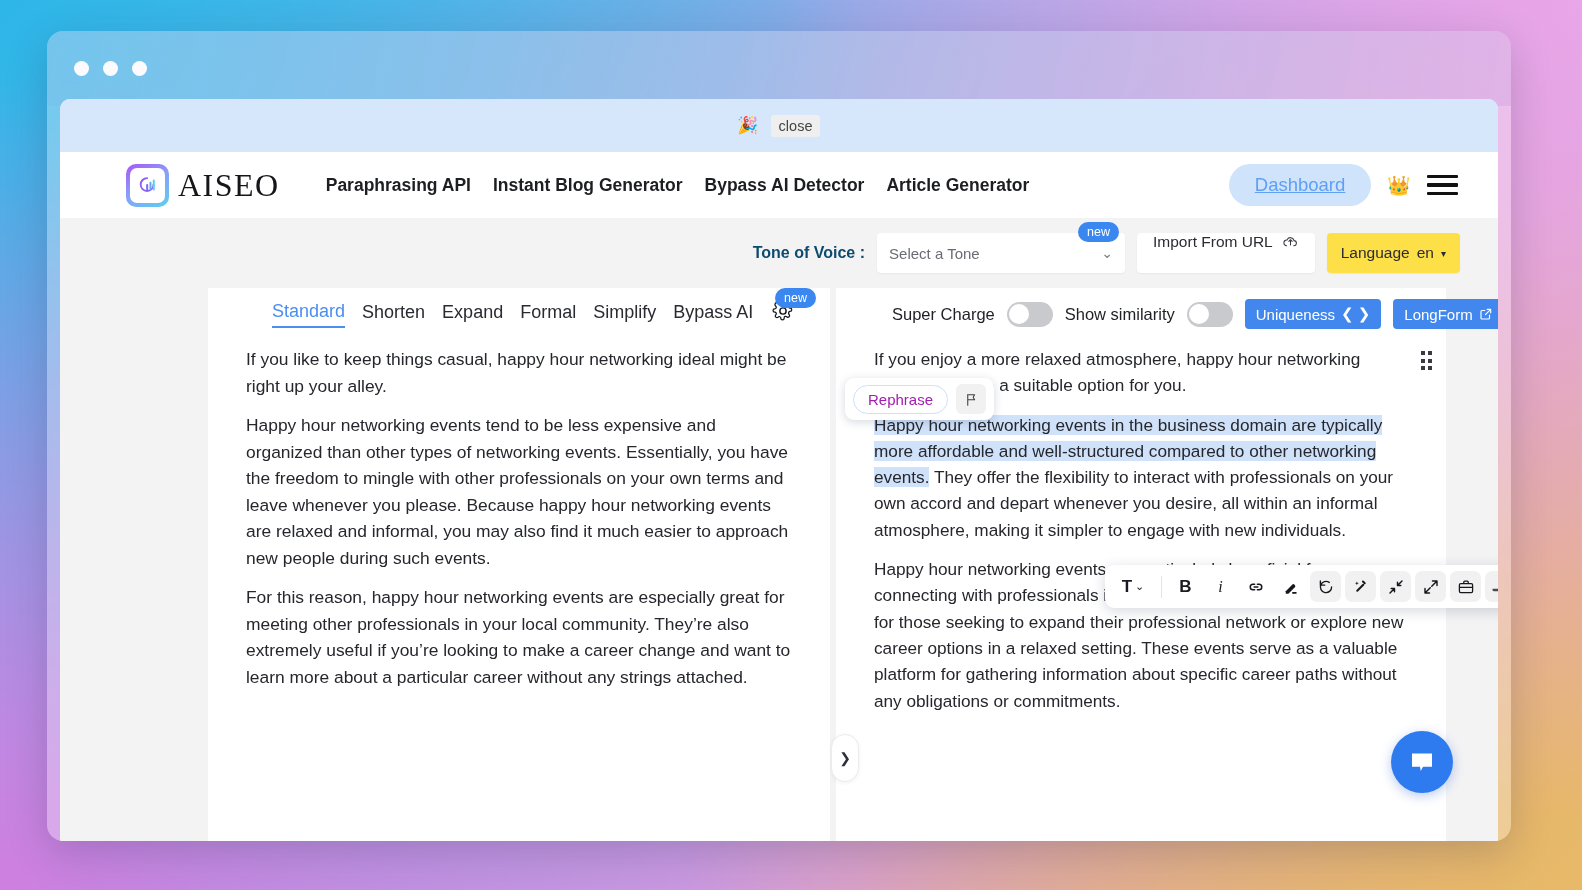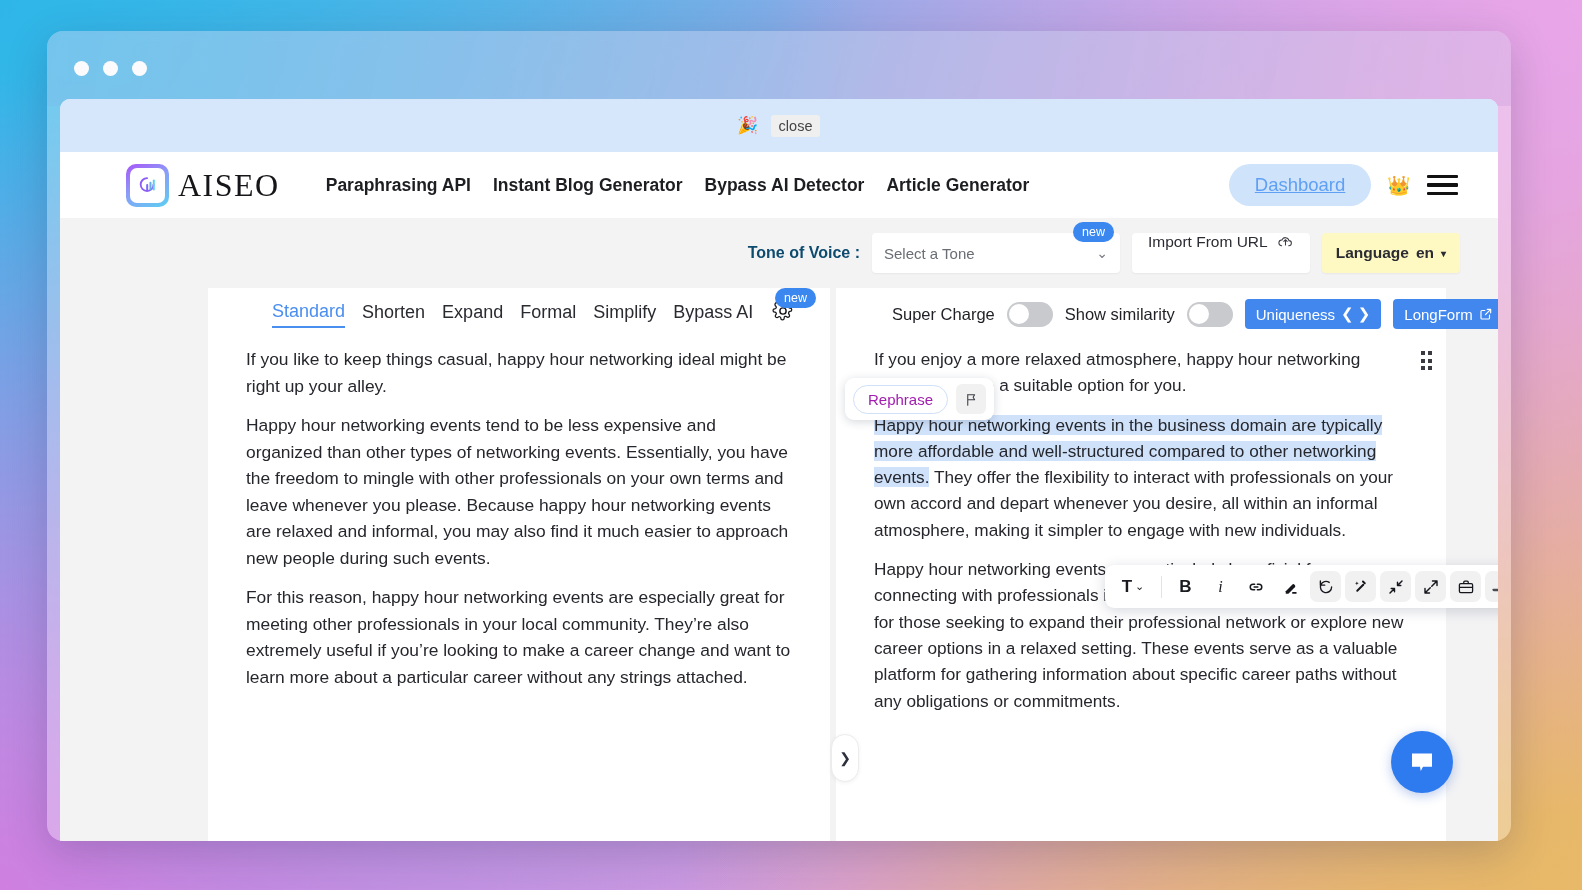--- a/index.html
+++ b/index.html
@@ -120,26 +120,25 @@
     font-weight: 400;
   }
   .import-btn {
     height: 40px; background: #fff; border: none; border-radius: 4px;
     display: flex; align-items: flex-start; gap: 9px; padding: 0 16px;
     font-size: 15.5px; color: #2b2c33; cursor: pointer;
     font-family: "Liberation Sans", sans-serif;
     box-shadow: 0 1px 2px rgba(0,0,0,.05);
   }
   .lang-btn {
-    height: 40px; background: #fef9c3; border: none; border-radius: 4px;
+    height: 40px; background: #fde047; border: none; border-radius: 4px;
     display: flex; align-items: center; gap: 7px; padding: 0 14px;
     font-size: 15.5px; color: #2b2c33; cursor: pointer;
     font-family: "Liberation Sans", sans-serif;
     box-shadow: 0 1px 2px rgba(0,0,0,.05);
-    font-weight: bold;
   }
 
   
   .editor {
     position: absolute; left: 148px; top: 189px;
     width: 1238px; height: 553px;
     display: flex;
   }
   .pane { background: #fff; position: relative; height: 100%; }
   .pane-left { width: 622px; }

